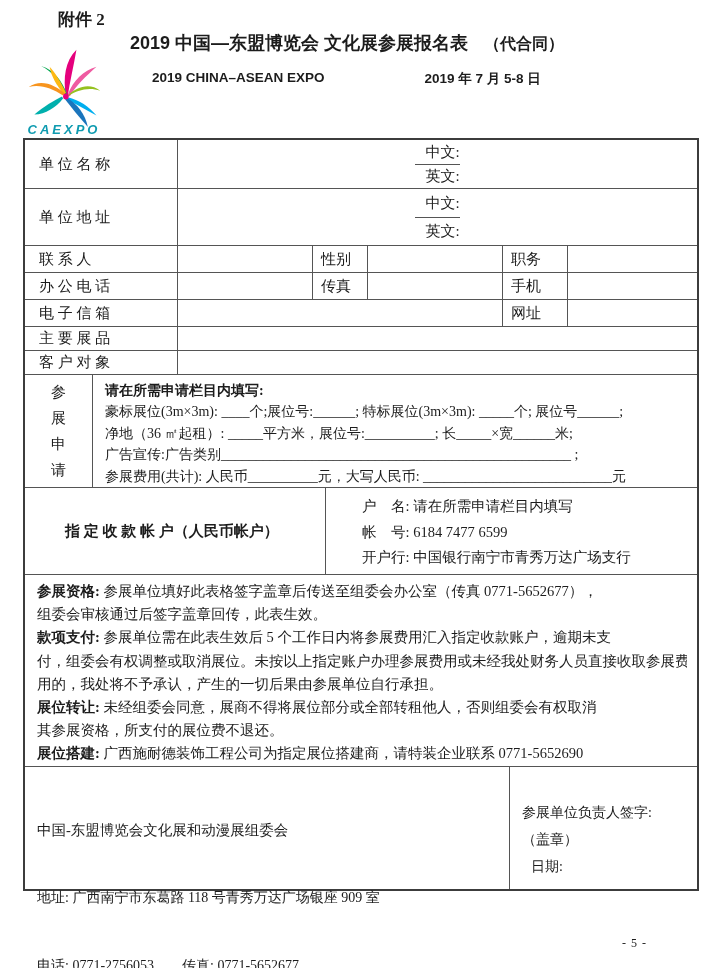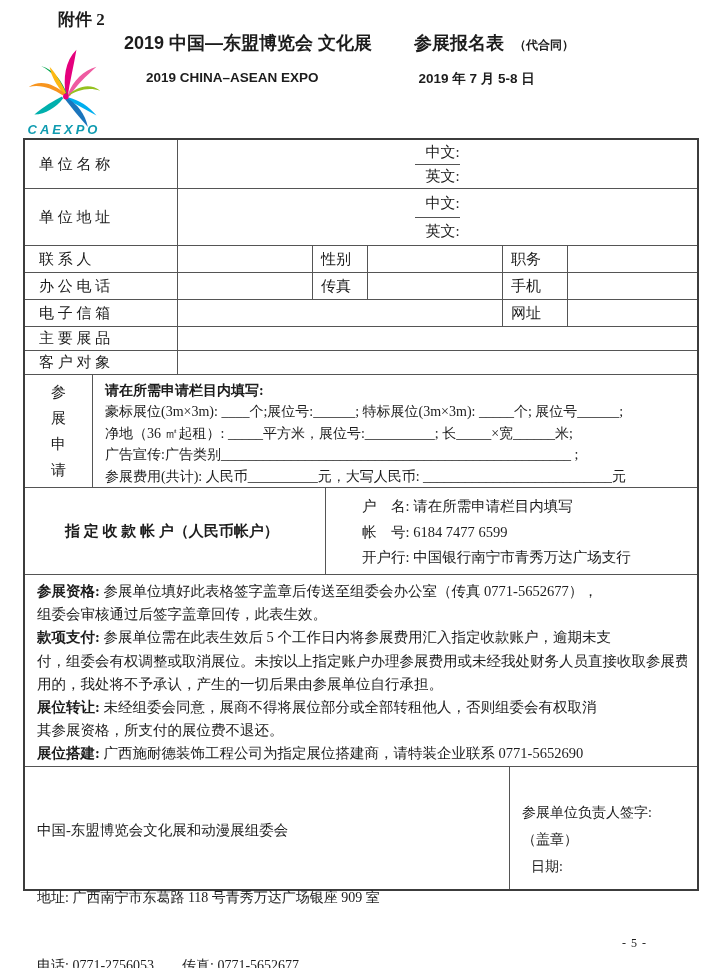--- a/index.html
+++ b/index.html
@@ -17,28 +17,28 @@
     font-size:17px; font-weight:bold;
     font-family:"Liberation Serif",serif;
   }
   .logo { position:absolute; left:12px; top:42px; width:104px; text-align:center; }
   .logo svg { display:block; margin:0 auto; }
   .logo-text {
     margin-top:-6px; font-family:"Liberation Sans",sans-serif;
     font-style:italic; font-weight:bold; font-size:13px;
     letter-spacing:3px; color:#0f9bb0;
   }
-  .titles { position:absolute; left:124px; top:31px; width:586px; }
+  .titles { position:absolute; left:130px; top:31px; width:586px; }
   .title-line1 {
     display:flex; align-items:baseline;
     font-family:"Liberation Sans",sans-serif;
     font-weight:bold; font-size:18px; white-space:nowrap;
   }
-  .title-line1 .t-right { margin-left:42px; }
-  .title-line1 .t-paren { font-size:12px; margin-left:10px; }
+  .title-line1 .t-right { }
+  .title-line1 .t-paren { font-size:16px; margin-left:16px; }
   .title-line2 {
     display:flex; margin-top:15px; white-space:nowrap;
     font-family:"Liberation Sans",sans-serif;
     font-weight:bold; font-size:13.5px;
   }
   .title-line2 .t-en { margin-left:22px; }
   .title-line2 .t-date { margin-left:100px; }
 
   
   .form-table {

